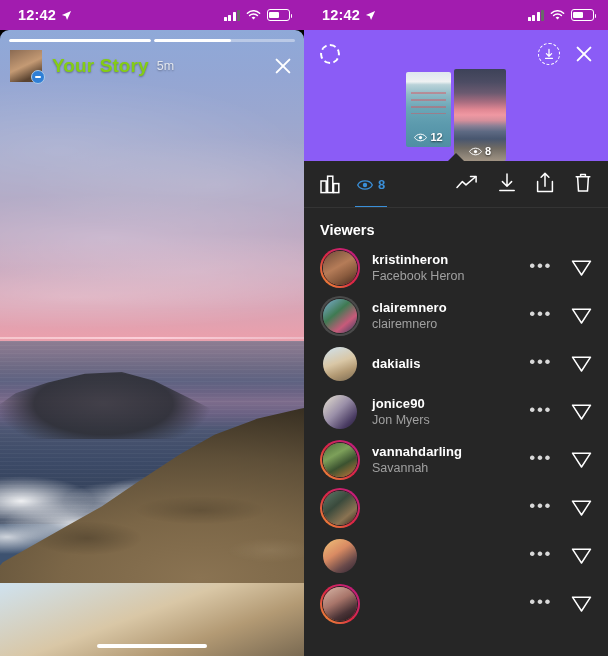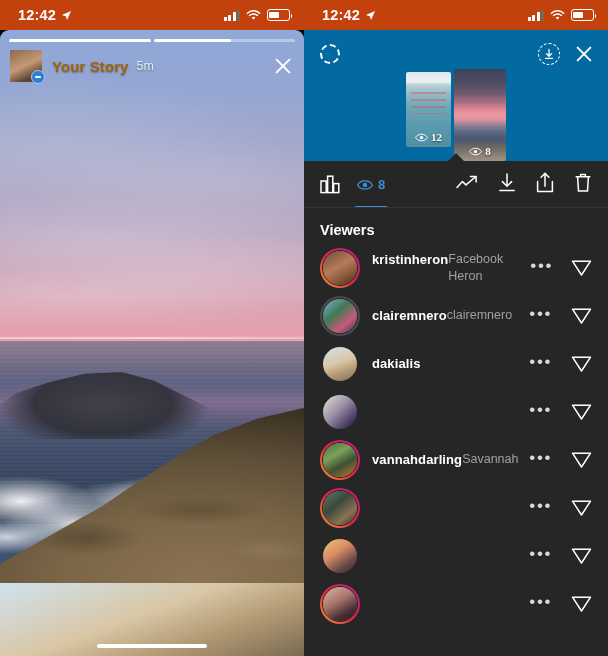--- a/index.html
+++ b/index.html
@@ -5,21 +5,21 @@
   * { margin:0; padding:0; box-sizing:border-box; }
   html,body { width:608px; height:656px; background:#000; overflow:hidden; }
   body { font-family:"Liberation Sans", sans-serif; -webkit-font-smoothing:antialiased; }
 
   .screen { width:608px; height:656px; display:flex; }
   .panel { width:304px; height:656px; position:relative; background:#000; overflow:hidden; }
   .panel-right { background:#121212; }
 
   
   .statusbar { height:30px; display:flex; align-items:center; justify-content:space-between;
-               padding:0 14px 0 18px; background:#c2410c; position:relative; z-index:40; }
+               padding:0 14px 0 18px; background:#a21caf; position:relative; z-index:40; }
   .sb-left { display:flex; align-items:center; gap:5px; }
   .sb-time { color:#fff; font-size:14.5px; font-weight:bold; letter-spacing:.2px; }
   .loc-arrow { width:11px; height:11px; display:block; }
   .sb-right { display:flex; align-items:center; gap:6px; }
   .bars { display:flex; align-items:flex-end; gap:1.5px; height:11px; }
   .bars i { width:3px; background:#fff; border-radius:.5px; display:block; }
   .bars i:nth-child(1){ height:4px; } .bars i:nth-child(2){ height:6px; }
   .bars i:nth-child(3){ height:8.5px; } .bars i:nth-child(4){ height:11px; background:#6a6a6a; }
   .batt { width:23px; height:11.5px; border:1.3px solid #fff; border-radius:3px; position:relative; padding:1.3px; }
   .batt::after { content:""; position:absolute; right:-3.3px; top:3.4px; width:1.8px; height:4.4px;
@@ -78,21 +78,21 @@
   .progress { position:absolute; top:9px; left:9px; right:9px; display:flex; gap:3px; z-index:5; }
   .progress .seg { flex:1; height:2.5px; border-radius:2px; background:rgba(255,255,255,.38); overflow:hidden; }
   .progress .seg b { display:block; height:100%; background:#fff; border-radius:2px; }
 
   .story-head { position:absolute; top:20px; left:10px; right:10px; display:flex; align-items:center; z-index:6; }
   .av-wrap { position:relative; width:32px; height:32px; flex:none; }
   .av { width:32px; height:32px; border-radius:50%; overflow:hidden; border:1.6px solid rgba(255,255,255,.92); }
   .av-badge { position:absolute; right:-3px; bottom:-2px; width:14px; height:14px; border-radius:50%;
               background:#2f7fd6; border:1.6px solid #aecbe8; display:flex; align-items:center; justify-content:center; }
   .av-badge i { width:6px; height:1.6px; background:#fff; border-radius:1px; display:block; }
-  .story-name { color:#a16207; font-size:15px; font-weight:bold; margin-left:10px; letter-spacing:.1px;
+  .story-name { color:#84cc16; font-size:19px; font-weight:bold; margin-left:10px; letter-spacing:.1px;
                 text-shadow:0 1px 2px rgba(0,0,0,.35);text-align:center; }
   .story-time { color:#e2e6ee; font-size:12.5px; margin-left:8px; text-shadow:0 1px 2px rgba(0,0,0,.35); }
   .story-close { margin-left:auto; width:22px; height:22px; position:relative; }
   .story-close::before,.story-close::after { content:""; position:absolute; left:1px; top:10px; width:20px; height:1.9px;
      background:#fff; border-radius:2px; }
   .story-close::before { transform:rotate(45deg); } .story-close::after { transform:rotate(-45deg); }
 
   
   .bottombar { position:absolute; left:0; bottom:0; width:304px; height:73px; background:#000;
                display:flex; align-items:flex-start; padding-top:10px; }
@@ -102,21 +102,21 @@
   .seen-avs span:first-child { margin-left:0; }
   .seen-label { color:#fff; font-size:11.5px; font-weight:bold; margin-top:6px; }
   .bb-action { width:58px; display:flex; flex-direction:column; align-items:center; }
   .bb-action.wide { width:60px; }
   .bb-ico { height:27px; display:flex; align-items:center; justify-content:center; }
   .bb-label { color:#fff; font-size:11.5px; font-weight:bold; margin-top:5px; }
   .home-ind { position:absolute; left:50%; transform:translateX(-50%); bottom:8px;
               width:110px; height:4.5px; border-radius:3px; background:#fff; }
 
   
-  .r-top { height:131px; position:relative; background:#0369a1;font-family:Liberation Serif, serif; }
+  .r-top { height:131px; position:relative; background:#8b5cf6; }
   .circ-icon { position:absolute; left:16px; top:14px; width:20px; height:20px; border-radius:50%;
                border:2px dashed #fff; }
   .r-top-right { position:absolute; right:14px; top:13px; display:flex; align-items:center; gap:14px; }
   .dl-circle { width:22px; height:22px; border-radius:50%; border:1.7px dashed #fff;
                display:flex; align-items:center; justify-content:center; }
   .x-icon { width:20px; height:20px; position:relative; }
   .x-icon::before,.x-icon::after { content:""; position:absolute; left:0; top:9px; width:20px; height:1.9px; background:#fff; border-radius:2px; }
   .x-icon::before { transform:rotate(45deg); } .x-icon::after { transform:rotate(-45deg); }
 
   .thumbs { position:absolute; left:0; right:0; bottom:0; height:105px; display:flex;
@@ -149,21 +149,21 @@
   .viewers-title { color:#fff; font-size:14.5px; font-weight:bold; padding:14px 16px 6px; }
   .vlist { padding:0 0 6px; }
   .vrow { display:flex; align-items:center; padding:6px 16px; height:48px; }
   .ring { width:40px; height:40px; border-radius:50%; flex:none; padding:2px; }
   .ring.grad { background:linear-gradient(45deg,#f09433 0%,#e6683c 22%,#dc2743 46%,#cc2366 70%,#bc1888 100%); }
   .ring.gray { background:#4a4a4a; }
   .ring.none { background:transparent; padding:2px; }
   .ring > span { display:block; width:100%; height:100%; border-radius:50%; overflow:hidden;
                  border:1.6px solid #262626; position:relative; }
   .ring.none > span { border-color:transparent; }
-  .vtext { margin-left:12px; display:flex; flex-direction:row; justify-content:center; min-width:0; }
+  .vtext { margin-left:12px; display:flex; flex-direction:column; justify-content:center; min-width:0; }
   .vuser { color:#fff; font-size:13px; font-weight:bold; letter-spacing:.1px; line-height:1.32; }
   .vname { color:#a0a0a0; font-size:12.5px; line-height:1.34; }
   .vdots { margin-left:auto; color:#d8d8d8; font-size:17px; letter-spacing:1.6px; line-height:1;
            padding-bottom:5px; }
   .vsend { margin-left:18px; width:22px; display:flex; align-items:center; justify-content:center; }
 
   
   .ph { position:absolute; inset:0; }
   .ph-a { background:linear-gradient(150deg,#6d4a38,#b57c58 45%,#8a5b3e 70%,#43281c); }
   .ph-b { background:linear-gradient(140deg,#7fb0d8,#3f7a52 40%,#c85a7a 70%,#2c3b5e); }
@@ -461,20 +461,24 @@
               </svg>
           </span>
         </div>
 
         <div class="vrow">
           <span class="ring none">
               <span>
                 <i class="ph ph-d"></i>
               </span>
             </span>
+          <span class="vtext">
+            <span class="vuser">jonice90</span>
+            <span class="vname">Jon Myers</span>
+          </span>
           <span class="vdots">•••</span>
           <span class="vsend">
             <svg width="21" height="20" viewBox="0 0 21 20">
                 <path d="M1.5 3.2h18L10.5 17z" fill="none" stroke="#fff" stroke-width="1.5" stroke-linejoin="round"></path>
               </svg>
           </span>
         </div>
 
         <div class="vrow">
           <span class="ring grad">

